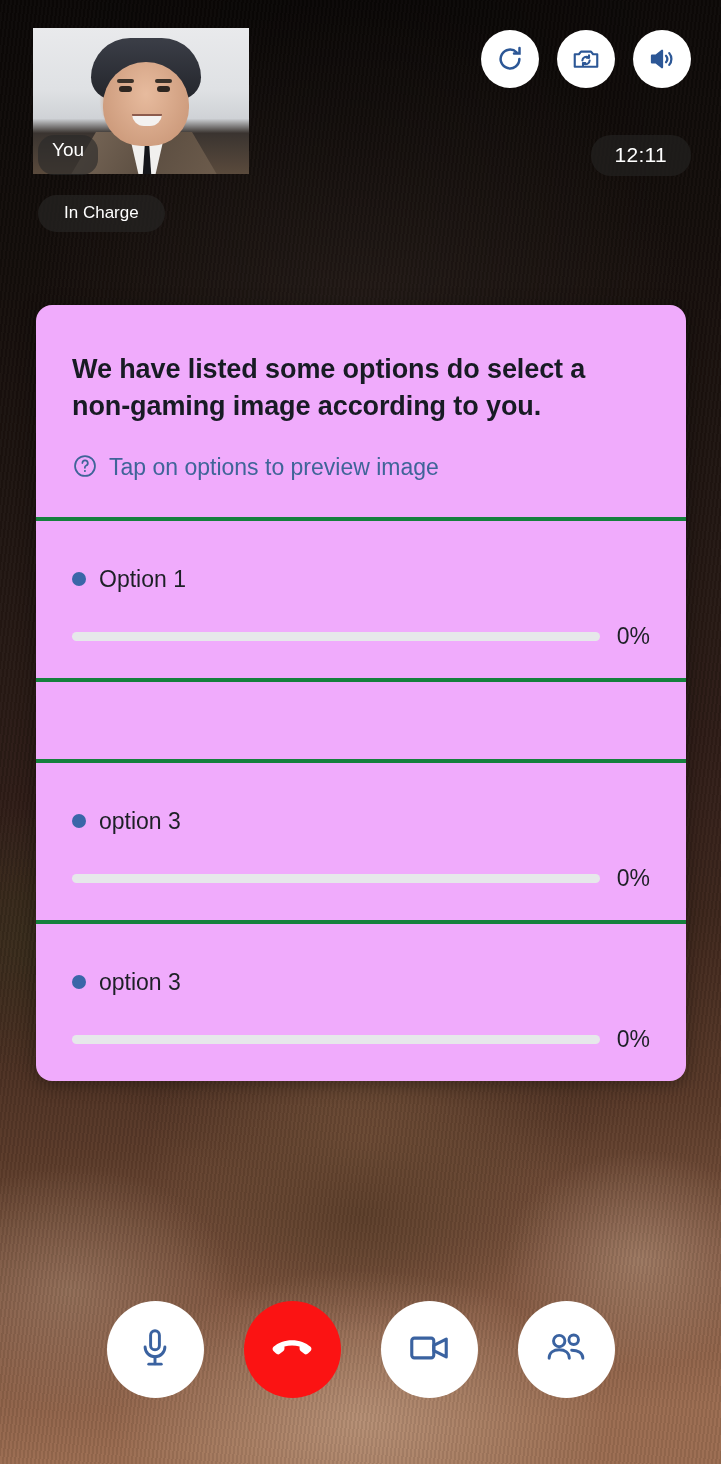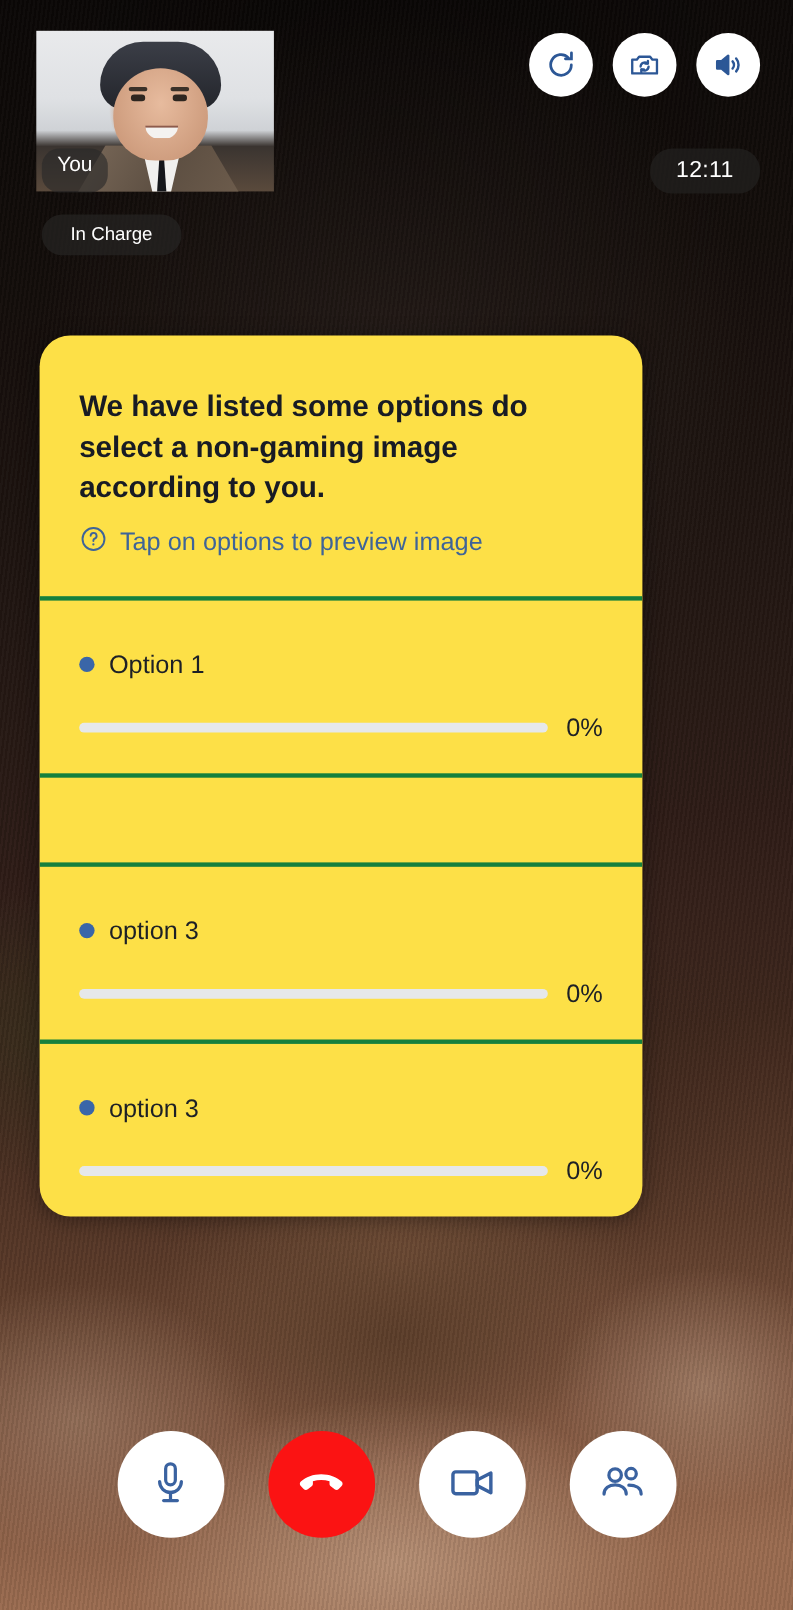--- a/index.html
+++ b/index.html
@@ -86,33 +86,33 @@
   #call-timer {
     position:absolute; right:30px; top:135px;
     padding:9px 24px 11px; border-radius:20px;
     background:rgba(34,32,31,.74);
     color:#fff; font-size:21px; font-weight:normal; line-height:1;
     letter-spacing:.3px;
   }
 
   
   #poll-card {
-    position:absolute; left:36px; top:305px; width:548px;
-    background:#fde047; border-radius:28px;
+    position:absolute; left:36px; top:305px; width:650px;
+    background:#f0abfc; border-radius:16px;
     box-shadow:0 3px 18px rgba(0,0,0,.35);
     overflow:hidden;
   }
   #poll-header { padding:46px 36px 34px; }
   #poll-title {
     font-size:27px; font-weight:bold; line-height:1.37;
     color:#181b24; letter-spacing:-.1px;
   }
   #poll-hint-row {
     display:flex; align-items:center; gap:11px;
-    margin-top:15px;
+    margin-top:28px;
   }
   #poll-hint-text {
     font-size:23px; color:#3f6498; line-height:1.2;
   }
 
   .poll-option {
     border-top:4px solid #15803d;
     padding:47px 36px 30px;
   }
   .opt-label-row { display:flex; align-items:center; gap:13px; }

